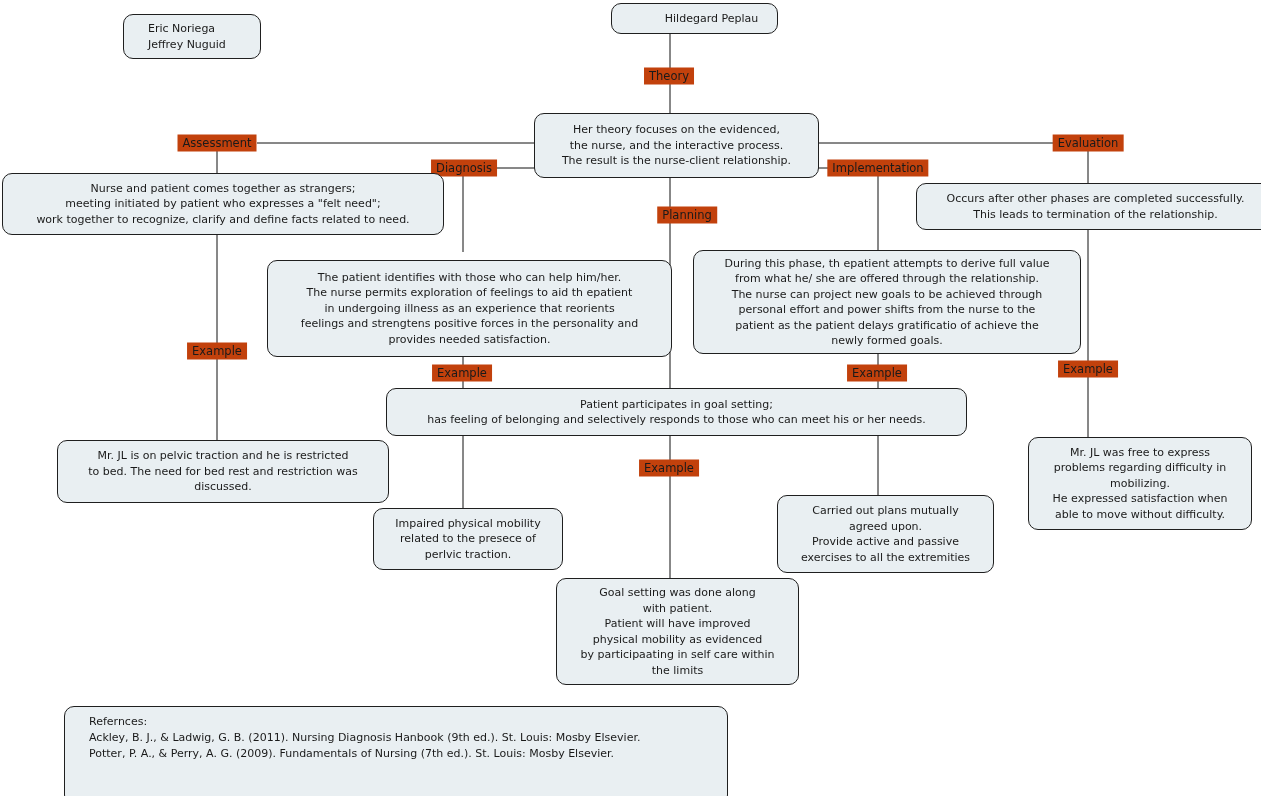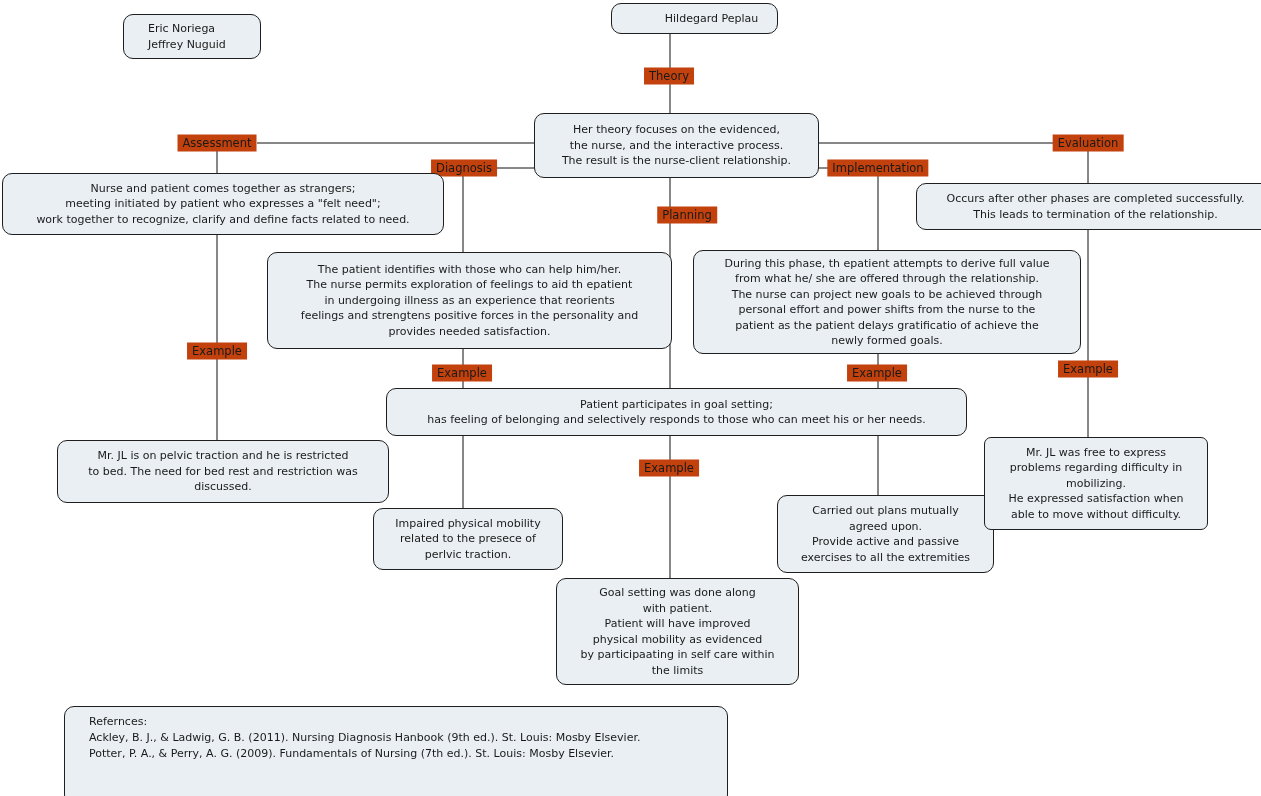--- a/index.html
+++ b/index.html
@@ -53,21 +53,21 @@
   <div class="edge-label" style="left:217px;top:143px;">Assessment</div>
   <div class="edge-label" style="left:464px;top:168px;">Diagnosis</div>
   <div class="edge-label" style="left:669px;top:215px;margin-left:18px;">Planning</div>
   <div class="edge-label" style="left:878px;top:168px;">Implementation</div>
   <div class="edge-label" style="left:1088px;top:143px;">Evaluation</div>
 
   <div class="node" style="left:2px;top:173px;width:428px;height:56px;">Nurse and patient comes together as strangers;
 meeting initiated by patient who expresses a "felt need";
 work together to recognize, clarify and define facts related to need.</div>
 
-  <div class="node" style="left:267px;top:252px;width:391px;height:91px;">The patient identifies with those who can help him/her.
+  <div class="node" style="left:267px;top:260px;width:391px;height:91px;">The patient identifies with those who can help him/her.
 The nurse permits exploration of feelings to aid th epatient
 in undergoing illness as an experience that reorients
 feelings and strengtens positive forces in the personality and
 provides needed satisfaction.</div>
 
   <div class="node" style="left:693px;top:250px;width:374px;height:98px;">During this phase, th epatient attempts to derive full value
 from what he/ she are offered through the relationship.
 The nurse can project new goals to be achieved through
 personal effort and power shifts from the nurse to the
 patient as the patient delays gratificatio of achieve the
@@ -98,21 +98,21 @@
 Patient will have improved
 physical mobility as evidenced
 by participaating in self care within
 the limits</div>
 
   <div class="node" style="left:777px;top:495px;width:203px;height:72px;">Carried out plans mutually
 agreed upon.
 Provide active and passive
 exercises to all the extremities</div>
 
-  <div class="node" style="left:984px;top:437px;width:210px;height:87px;border-radius:7px;">Mr. JL was free to express
+  <div class="node" style="left:1028px;top:437px;width:210px;height:87px;">Mr. JL was free to express
 problems regarding difficulty in
 mobilizing.
 He expressed satisfaction when
 able to move without difficulty.</div>
 
   <div class="node align-left align-top" style="left:64px;top:706px;width:632px;height:88px;">Refernces:
 Ackley, B. J., &amp; Ladwig, G. B. (2011). Nursing Diagnosis Hanbook (9th ed.). St. Louis: Mosby Elsevier.
 Potter, P. A., &amp; Perry, A. G. (2009). Fundamentals of Nursing (7th ed.). St. Louis: Mosby Elsevier.</div>
 
 </div>

